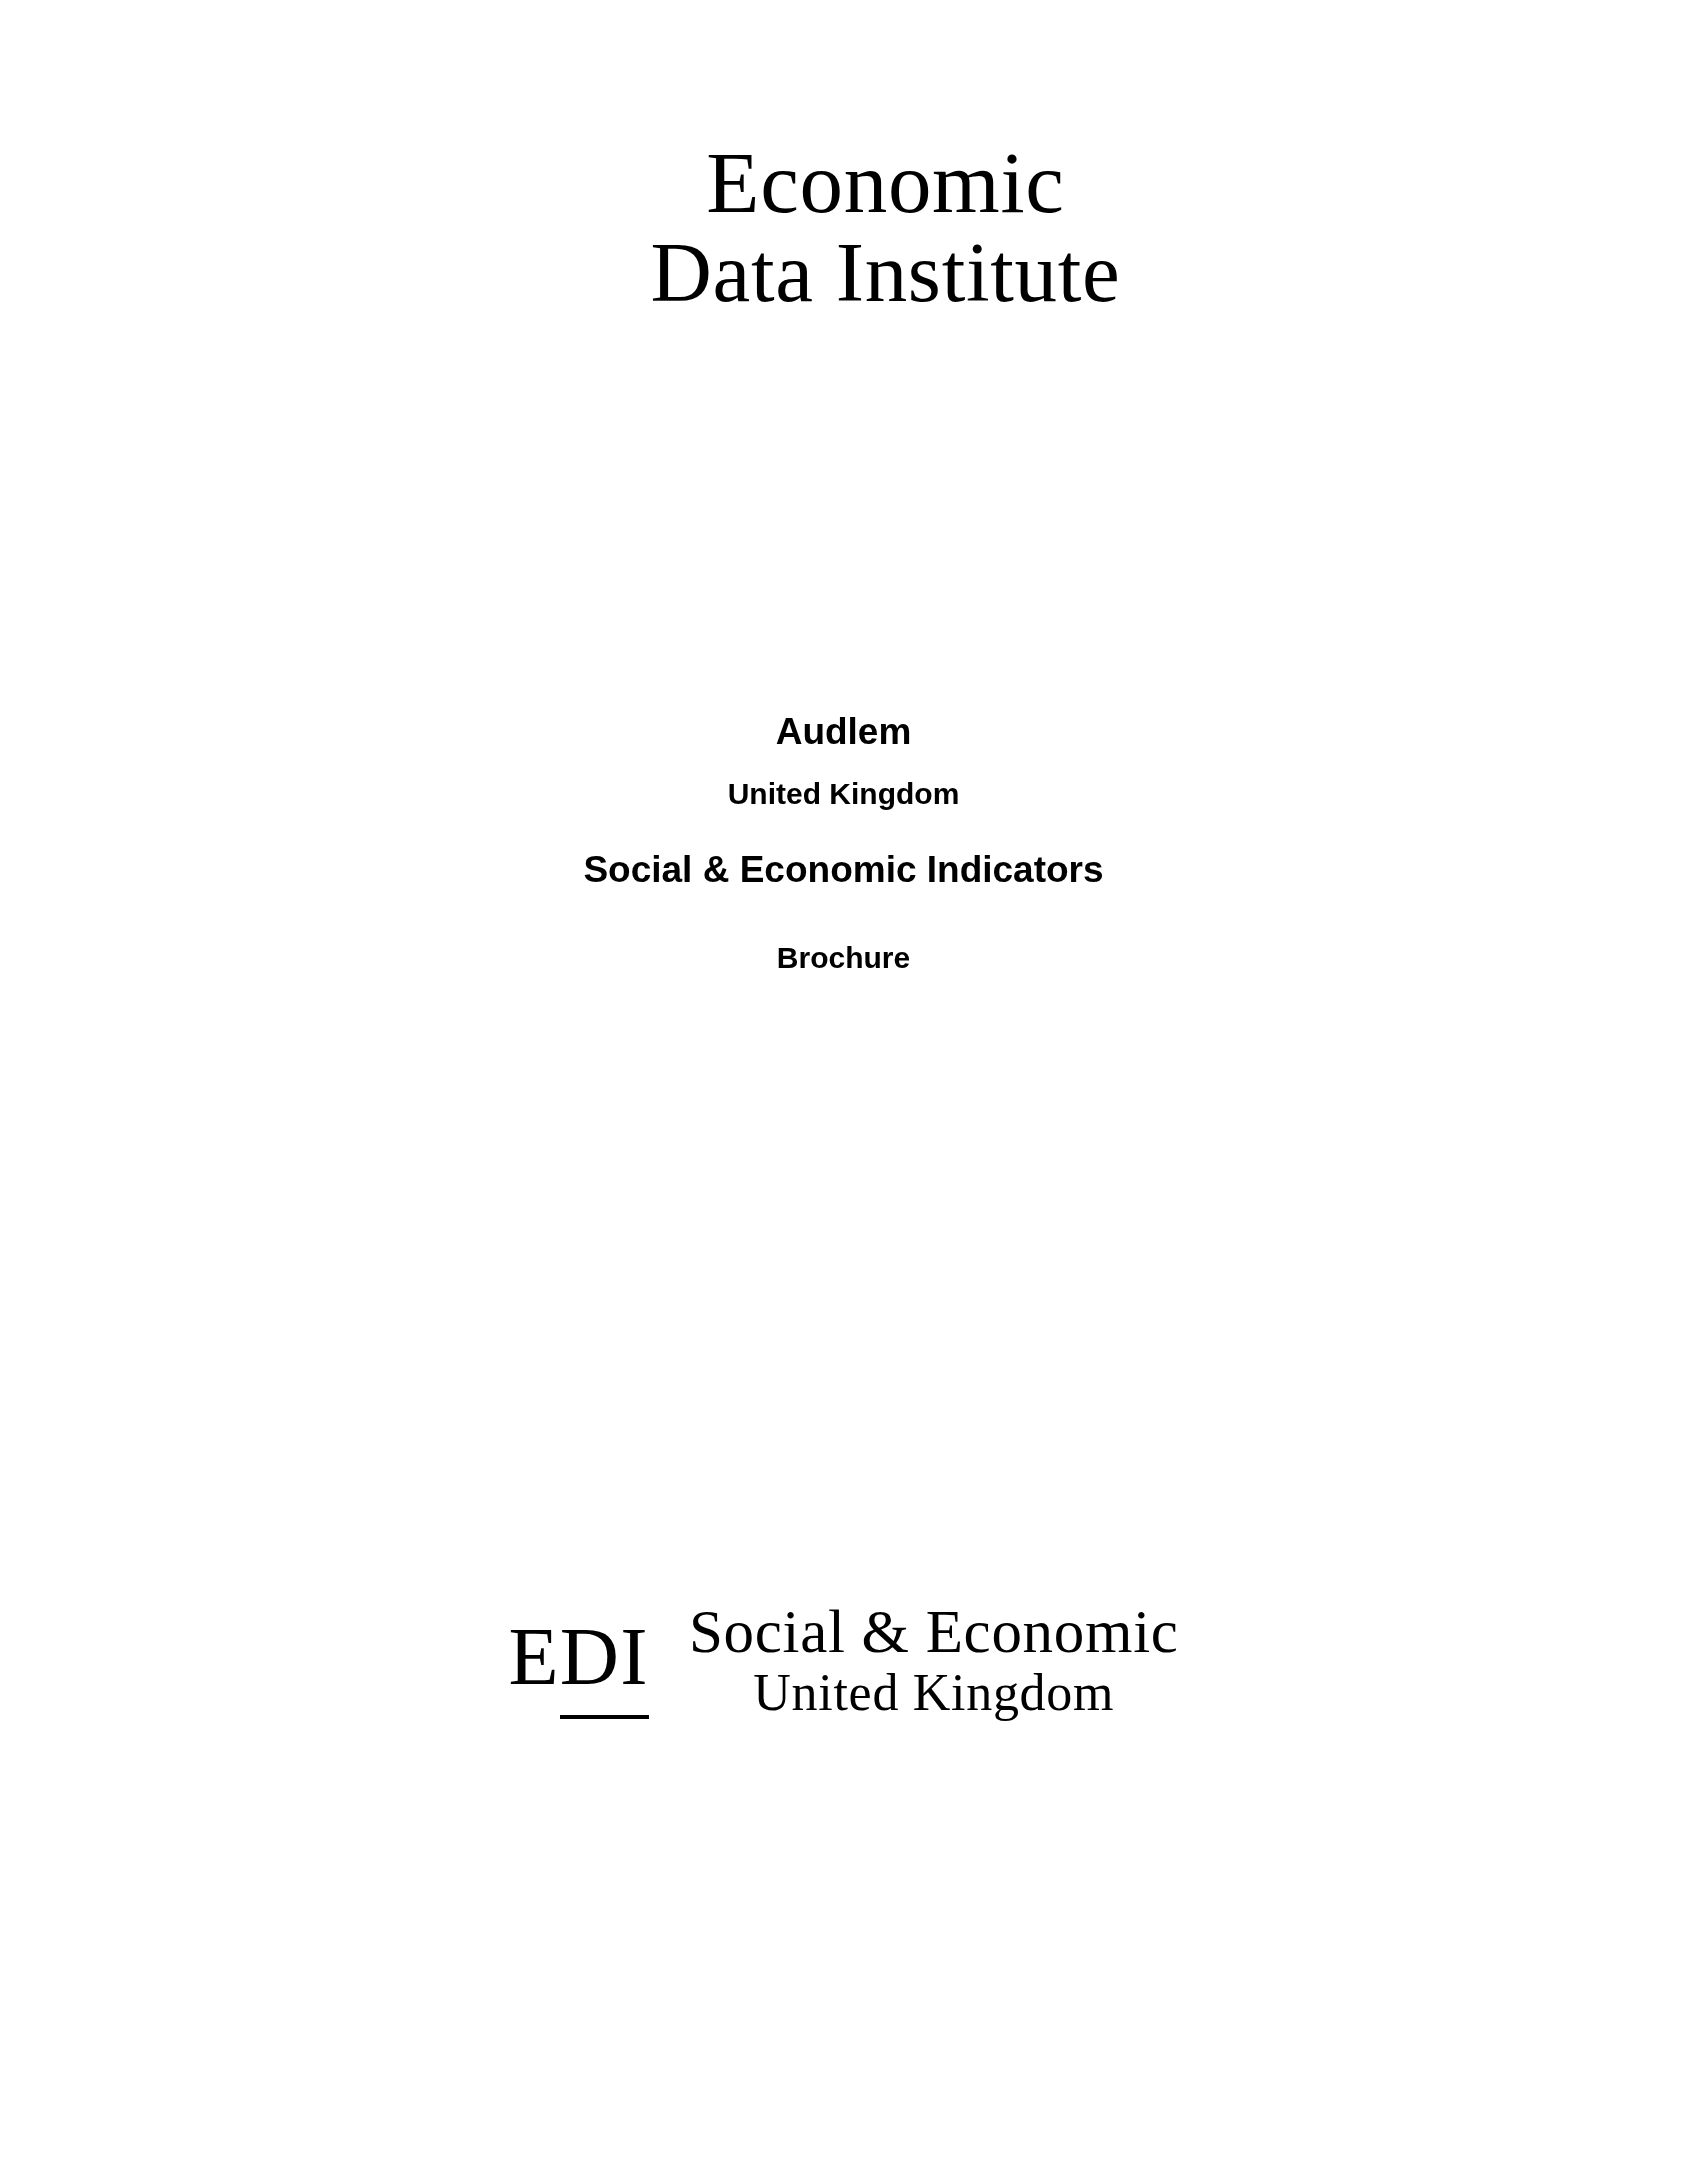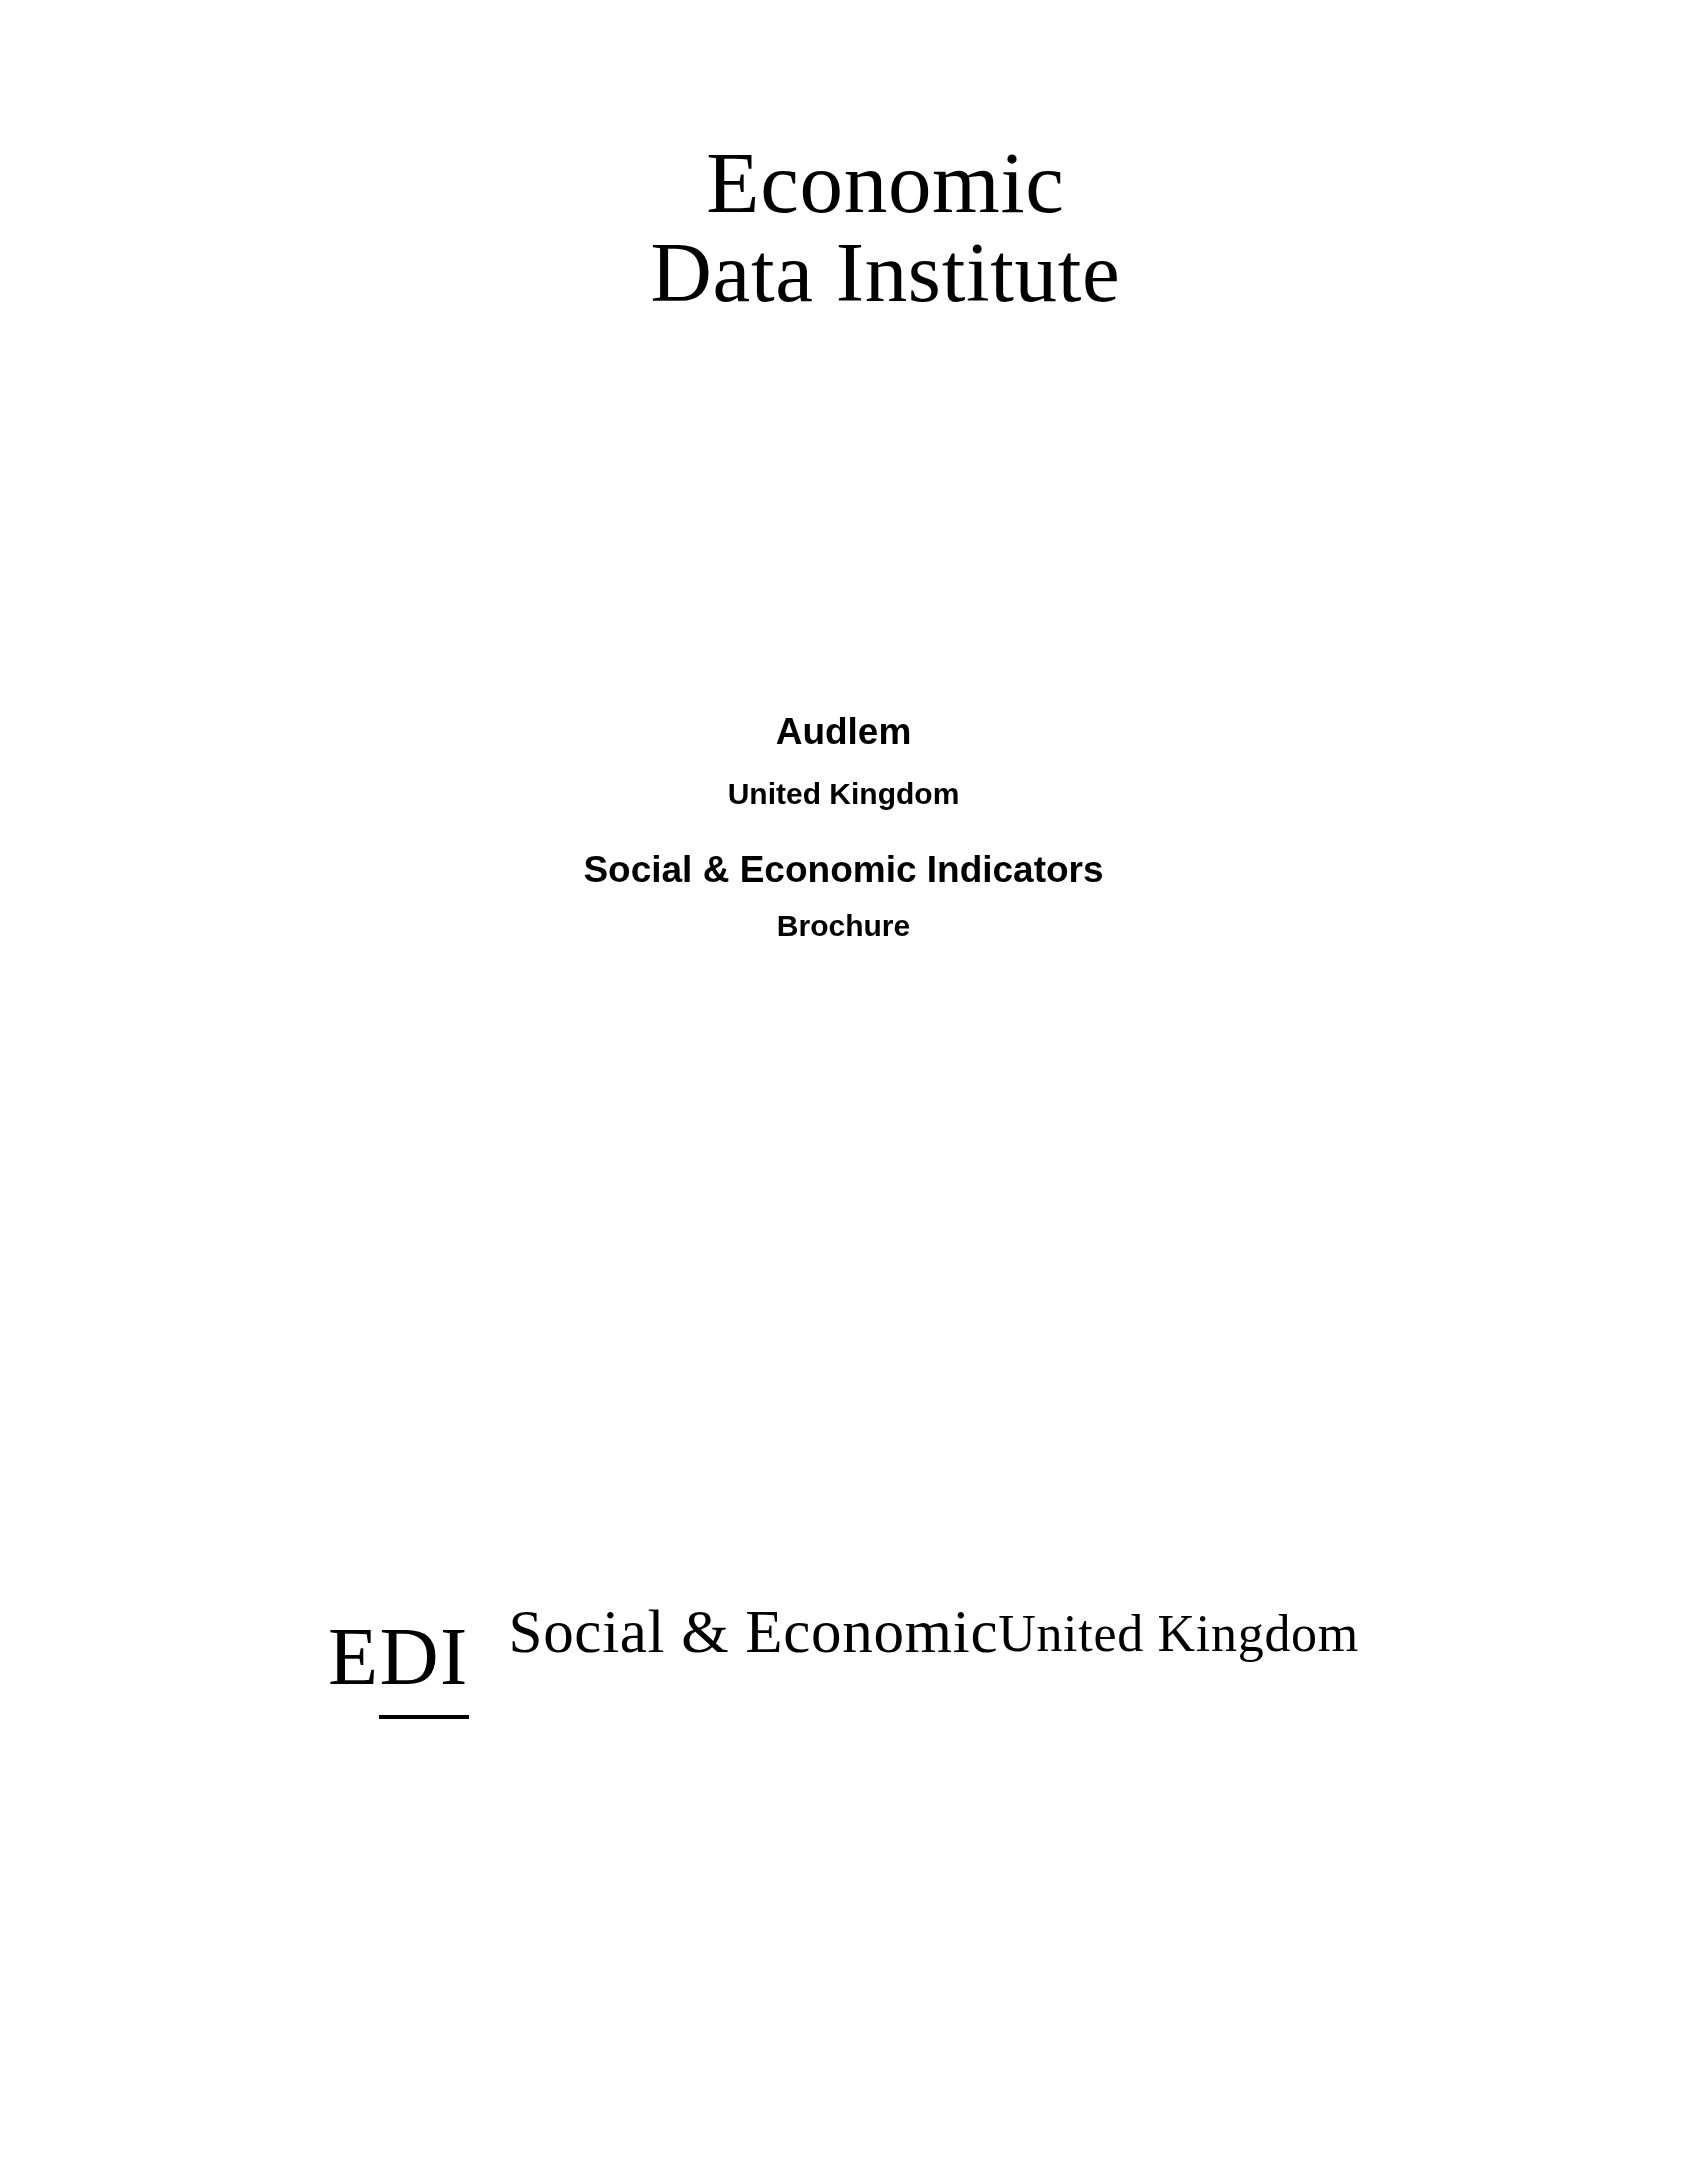--- a/index.html
+++ b/index.html
@@ -59,21 +59,21 @@
   .t-level {
     font-size: 30px;
     margin-bottom: 40px;
   }
   .t-country {
     font-size: 30px;
     margin-bottom: 38px;
   }
   .t-subject {
     font-size: 37px;
-    margin-bottom: 18px;
+    margin-bottom: 50px;
   }
   .t-doctype {
     font-size: 30px;
   }
 
   
   .footer-logo {
     position: absolute;
     top: 1601px;
     left: 0;
@@ -91,21 +91,21 @@
     padding-bottom: 6.6px;
     margin-right: 40px;
     margin-top: 14.6px;
   }
   .edi-mark .underline-part {
     border-bottom: 4.6px solid #000;
     padding-bottom: 13px;
   }
   .footer-words {
     display: flex;
-    flex-direction: row;
+    flex-direction: column;
     align-items: center;
     line-height: 1.0;
   }
   .footer-words .fw1 {
     font-size: 61px;
     letter-spacing: 0.7px;
   }
   .footer-words .fw2 {
     font-size: 52px;
     letter-spacing: 0.7px;

